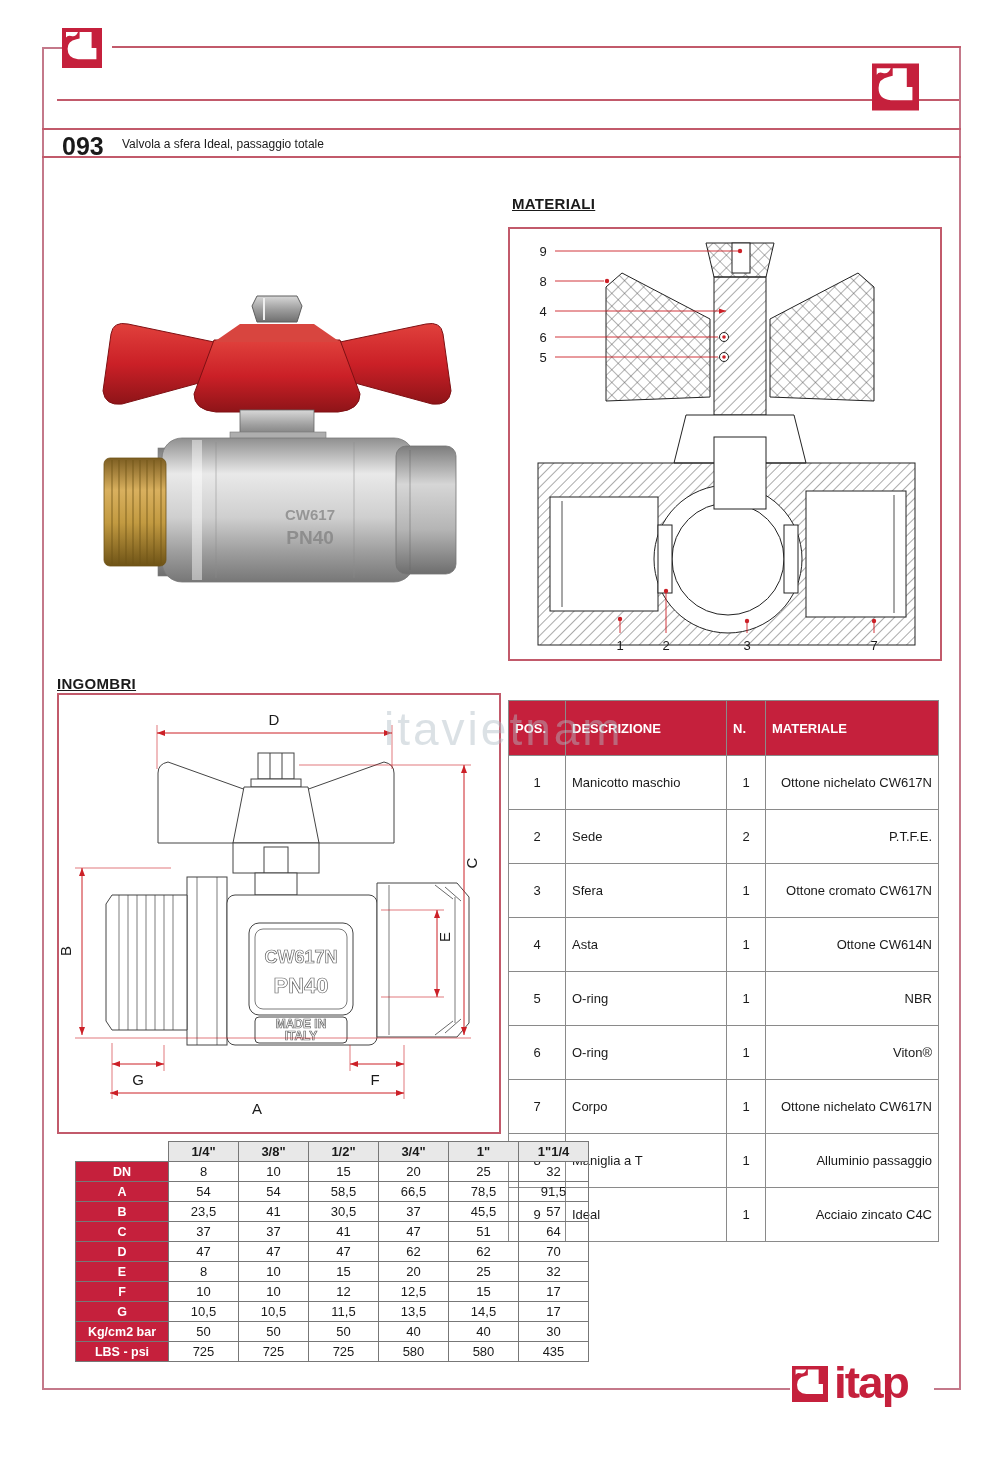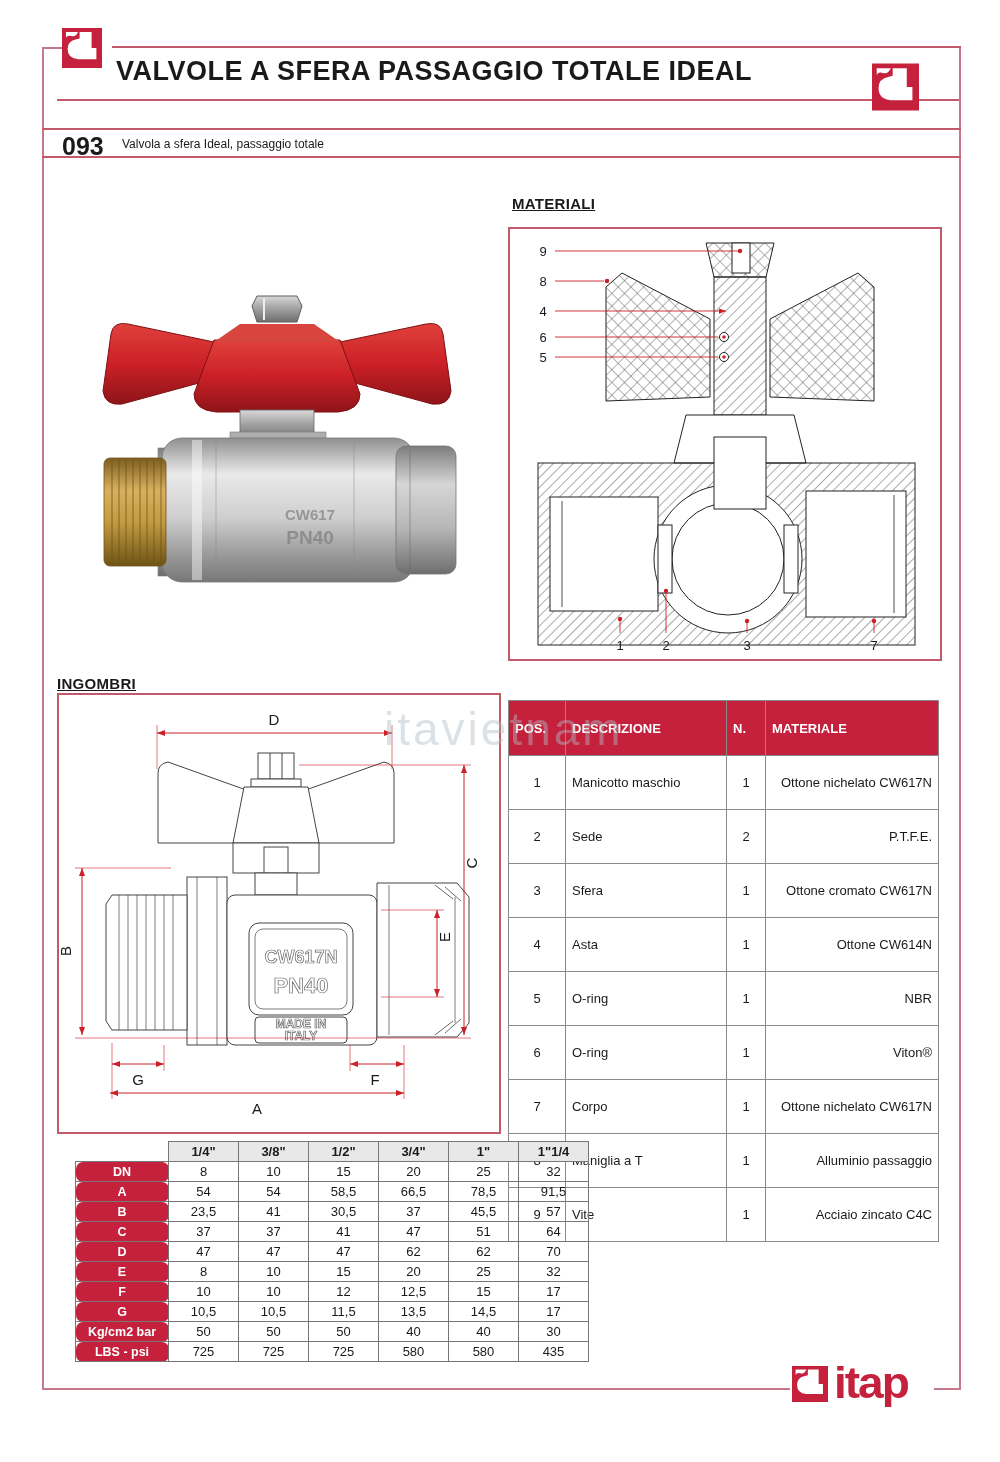--- a/index.html
+++ b/index.html
@@ -22,21 +22,21 @@
   .mattab thead th{background:#c5203c;color:#fff;text-align:left;font-weight:bold;height:20px;}
   .mattab .mc0{width:44px;text-align:center;}
   .mattab .mc1{width:148px;text-align:left;}
   .mattab .mc2{width:26px;text-align:center;}
   .mattab .mc3{text-align:right;margin-top:16px;}
   
   .dimtab{position:absolute;left:75px;top:1141px;font-size:13px;}
   .dimtab th,.dimtab td{border:1px solid #777;text-align:center;padding:0 4px;height:19px;}
   .dimtab .blank{border:none;background:#fff;}
   .dimtab thead th:not(.blank){background:#e8e8e8;font-weight:bold;width:61px;}
-  .dimtab tbody th{background:#c5203c;color:#fff;font-weight:bold;width:84px;font-size:12.5px;border-radius:7px;}
+  .dimtab tbody th{background:#c5203c;color:#fff;font-weight:bold;width:84px;font-size:12.5px;}
   .brandtext{font-size:46px;font-weight:bold;color:#c5203c;letter-spacing:-2px;
              transform:scaleY(.95);}
   svg text{font-family:"Liberation Sans", sans-serif;}
 </style>
 </head>
 <body>
 
 <div class="page">
 
   <div class="frame" style="left:42px;top:47px;width:2px;height:1343px;"></div>
@@ -44,21 +44,20 @@
   <div class="frame" style="left:42px;top:1388px;width:748px;height:2px;"></div>
   <div class="frame" style="left:934px;top:1388px;width:27px;height:2px;"></div>
   <div class="frame" style="left:42px;top:47px;width:21px;height:2px;"></div>
 
   <svg class="abs" style="left:62px;top:27px;" width="40" height="42" viewBox="0 0 100 100">
     <rect x="0" y="0" width="100" height="100" fill="#c5203c"></rect>
     <path d="M10,10 L40,10 Q34,24 23,20 Q14,17 10,24 Z" fill="#fff"></path>
     <path d="M44,10 L74,10 L74,50 L86,50 L86,78 L40,78 Q14,76 14,52 Q14,32 36,28 L44,26 Z" fill="#fff"></path>
   </svg>
   <div class="rule" style="left:112px;top:46px;width:849px;height:2px;"></div>
-  <div class="abs title" style="left:116px;top:56px;">VALVOLE A SFERA PASSAGGIO TOTALE IDEAL</div>
   <div class="rule" style="left:57px;top:99px;width:902px;height:2px;"></div>
   <svg class="abs" style="left:872px;top:60px;" width="47" height="54" viewBox="0 0 100 100">
     <rect x="0" y="0" width="100" height="100" fill="#c5203c"></rect>
     <path d="M10,10 L40,10 Q34,24 23,20 Q14,17 10,24 Z" fill="#fff"></path>
     <path d="M44,10 L74,10 L74,50 L86,50 L86,78 L40,78 Q14,76 14,52 Q14,32 36,28 L44,26 Z" fill="#fff"></path>
   </svg>
 
   <div class="rule" style="left:42px;top:128px;width:919px;height:2px;"></div>
   <div class="abs code" style="left:62px;top:132px;">093</div>
   <div class="abs subtitle" style="left:122px;top:137px;">Valvola a sfera Ideal, passaggio totale</div>
@@ -358,21 +357,21 @@
           <td class="mc3">Ottone nichelato CW617N</td>
         </tr>
         <tr>
           <td class="mc0">8</td>
           <td class="mc1">Maniglia a T</td>
           <td class="mc2">1</td>
           <td class="mc3">Alluminio passaggio</td>
         </tr>
         <tr>
           <td class="mc0">9</td>
-          <td class="mc1">Vite</td>
+          <td class="mc1">Ideal</td>
           <td class="mc2">1</td>
           <td class="mc3">Acciaio zincato C4C</td>
         </tr>
       </tbody>
   </table>
 
   <table class="dimtab">
     <thead>
         <tr id="dim-head">
           <th class="blank"></th>

